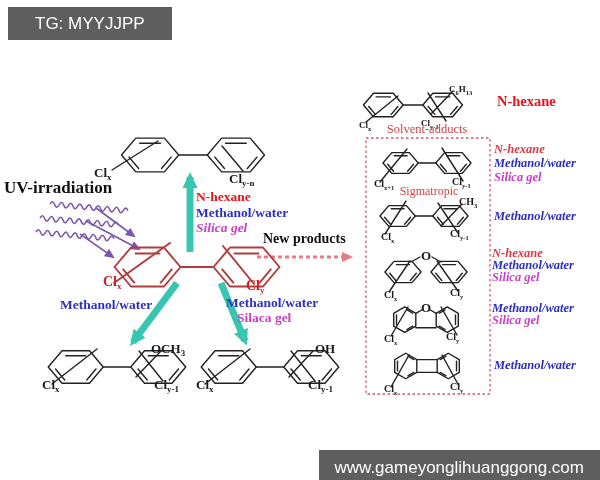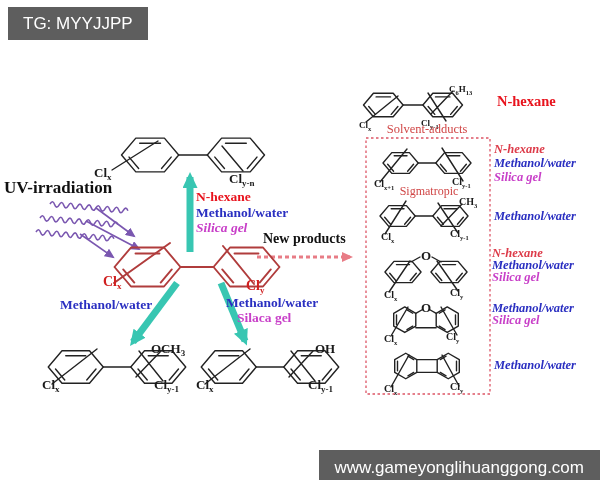--- a/index.html
+++ b/index.html
@@ -1,20 +1,20 @@
 <!DOCTYPE html>
 <html><head>
 <meta charset="utf-8">
 <style>
   html,body{margin:0;padding:0;background:#fff;}
   .stage{position:relative;width:600px;height:480px;background:#ffffff;overflow:hidden;
          font-family:"Liberation Serif","DejaVu Serif",serif;}
   .badge{position:absolute;left:8px;top:7px;background:#5e5e5e;color:#fff;
          font-family:"Liberation Sans","DejaVu Sans",sans-serif;font-size:17px;
-         line-height:33px;padding:0 15px;}
+         line-height:33px;padding:0 27px;}
   .wm{position:absolute;right:0;top:450px;background:#5e5e5e;color:#fff;
       font-family:"Liberation Sans","DejaVu Sans",sans-serif;font-size:17px;
       line-height:35px;padding:0 16px;}
   svg text{font-family:"Liberation Serif","DejaVu Serif",serif;}
   .mk{stroke:#222222;stroke-width:1.4;fill:none;stroke-linecap:round;stroke-linejoin:round;}
   .mkr{stroke:#b03c3c;stroke-width:1.9;fill:none;stroke-linecap:round;stroke-linejoin:round;}
   .lbl{stroke:none;fill:#1a1a1a;font-size:13px;font-weight:bold;}
   .lblr{stroke:none;fill:#d02020;font-size:14px;font-weight:bold;}
   .sm{font-size:10px;}
   .xs{font-size:9px;}

